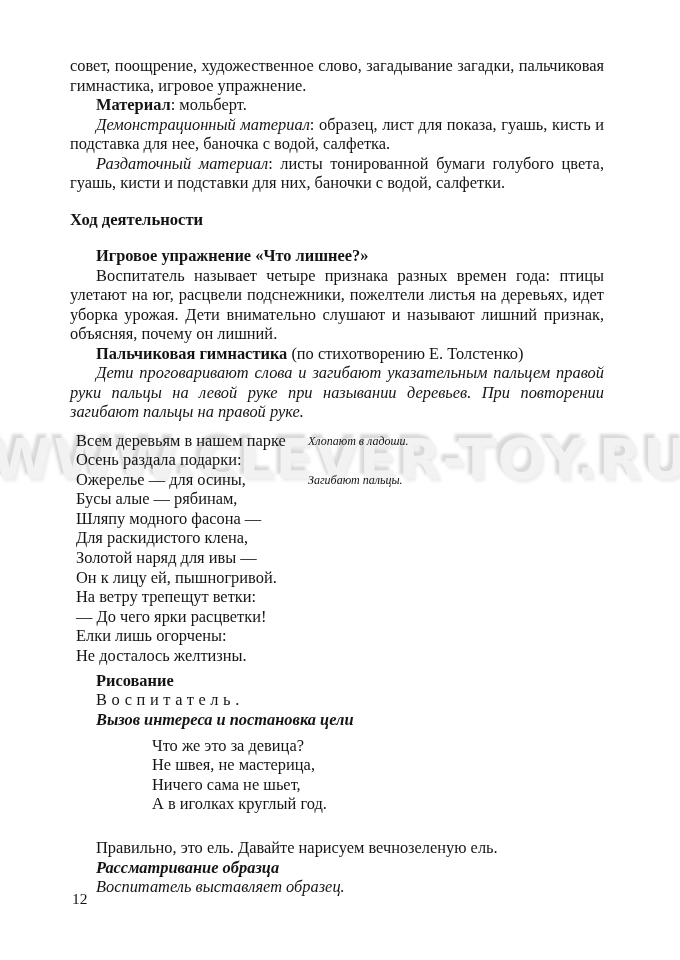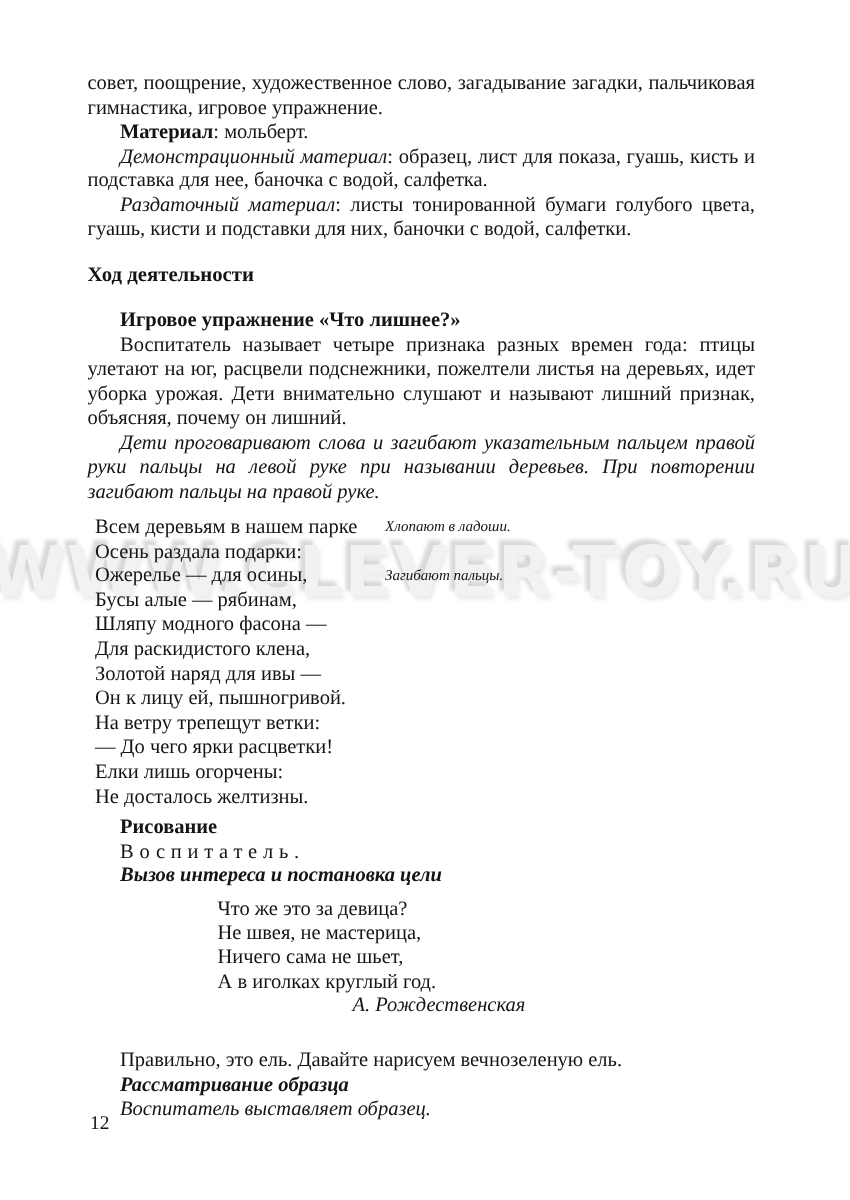--- a/index.html
+++ b/index.html
@@ -63,21 +63,21 @@
   }
   .pl-note {
     position: absolute;
     left: 232px;
     top: 1px;
     font-style: italic;
     font-size: 12px;
   }
   
   .sec-gap { margin-top: 5px; }
-  .riddle { margin: 7px 0 0 104px; }
+  .riddle { margin: 7px 0 0 82px; }
   .riddle p { line-height: 19.3px; }
   .riddle-author {
     margin-left: 212px;
     font-style: italic;
   }
   .answer { margin-top: 25px; }
   
   .page-number {
     position: absolute;
     left: 72px;
@@ -102,20 +102,21 @@
     <p class="ind just"><span class="it">Демонстрационный материал</span><span>: образец, лист для показа, гуашь, кисть и подставка для нее, баночка с водой, салфетка.</span></p>
 
     <p class="ind just"><span class="it">Раздаточный материал</span><span>: листы тонированной бумаги голубого цвета, гуашь, кисти и подставки для них, баночки с водой, салфетки.</span></p>
 
     <h2 class="center">Ход деятельности</h2>
 
     <p class="ind bold">Игровое упражнение «Что лишнее?»</p>
 
     <p class="ind just">Воспитатель называет четыре признака разных времен года: птицы улетают на юг, расцвели подснежники, пожелтели листья на деревьях, идет уборка урожая. Дети внимательно слушают и называют лишний признак, объясняя, почему он лишний.</p>
 
+    <p class="ind"><b>Пальчиковая гимнастика</b><span> (по стихотворению Е. Толстенко)</span></p>
 
     <p class="ind just it">Дети проговаривают слова и загибают указательным пальцем правой руки пальцы на левой руке при назывании деревьев. При повторении загибают пальцы на правой руке.</p>
 
     <div class="poem">
       <div class="poem-line"><span>Всем деревьям в нашем парке</span><span class="pl-note">Хлопают в ладоши.</span></div>
       <div class="poem-line"><span>Осень раздала подарки:</span><span class="pl-note"></span></div>
       <div class="poem-line"><span>Ожерелье — для осины,</span><span class="pl-note">Загибают пальцы.</span></div>
       <div class="poem-line"><span>Бусы алые — рябинам,</span><span class="pl-note"></span></div>
       <div class="poem-line"><span>Шляпу модного фасона —</span><span class="pl-note"></span></div>
       <div class="poem-line"><span>Для раскидистого клена,</span><span class="pl-note"></span></div>
@@ -130,21 +131,20 @@
     <p class="ind bold sec-gap">Рисование</p>
     <p class="ind spaced">Воспитатель.</p>
     <p class="ind bold-it">Вызов интереса и постановка цели</p>
 
     <div class="riddle">
       <p>Что же это за девица?</p>
       <p>Не швея, не мастерица,</p>
       <p>Ничего сама не шьет,</p>
       <p>А в иголках круглый год.</p>
     </div>
-    <p class="riddle-author">А. Рождественская</p>
 
     <p class="ind answer">Правильно, это ель. Давайте нарисуем вечнозеленую ель.</p>
     <p class="ind bold-it">Рассматривание образца</p>
     <p class="ind it">Воспитатель выставляет образец.</p>
 
   </div>
 
   <div class="page-number">12</div>
 
 </div>

